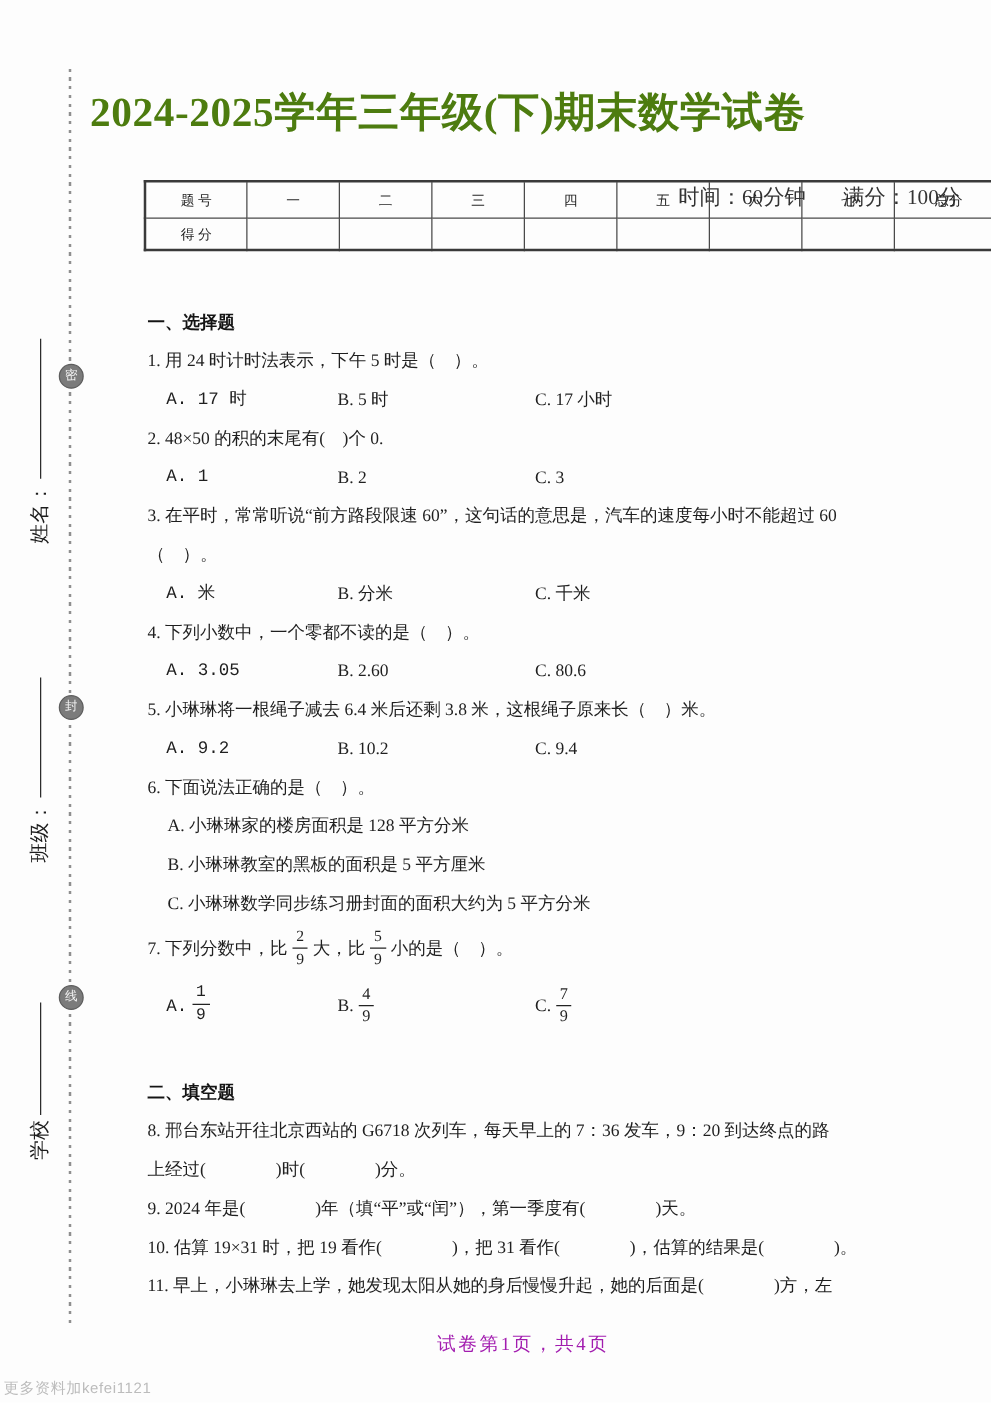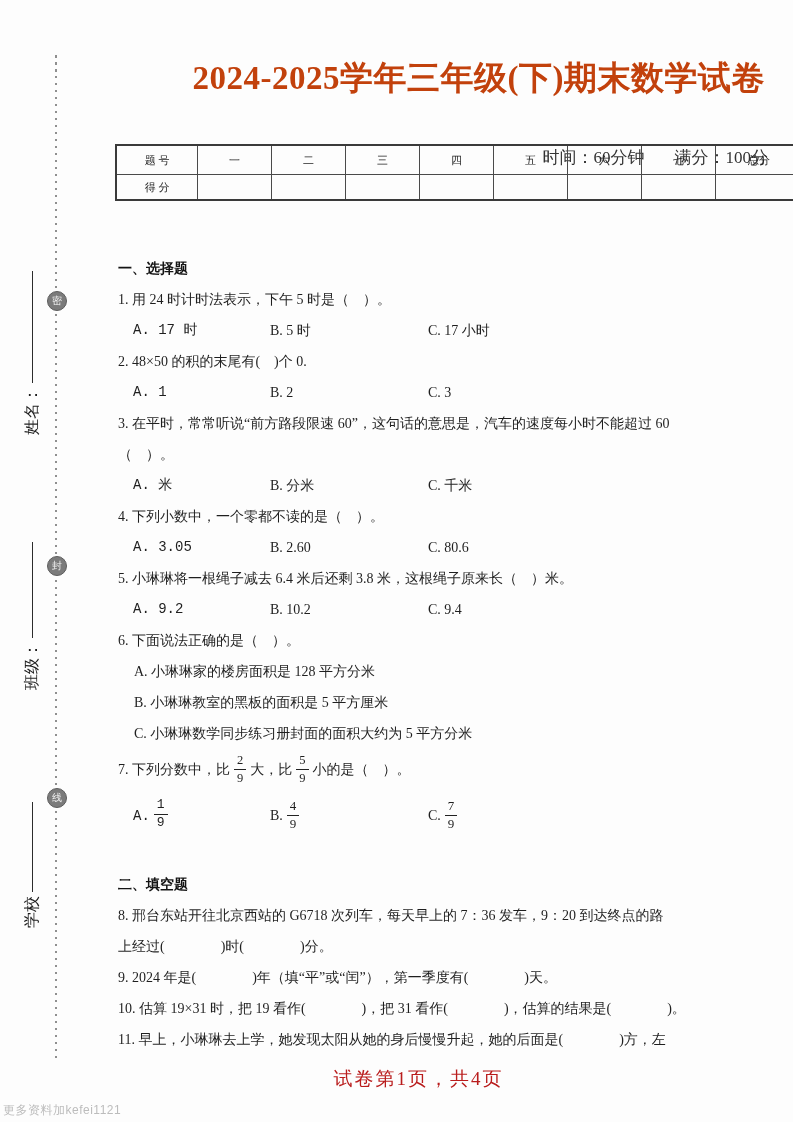--- a/index.html
+++ b/index.html
@@ -32,22 +32,22 @@
   }
   .mlabel .rule{display:inline-block;height:0;border-top:1.5px solid #2c2c2c;margin-left:4px;}
   .mlabel.name{width:184px;left:-60px;top:351px;}
   .mlabel.name .rule{width:112px;}
   .mlabel.clazz{width:172px;left:-54px;top:616px;}
   .mlabel.clazz .rule{width:96px;}
   .mlabel.school{width:134px;left:-35px;top:857px;}
   .mlabel.school .rule{width:90px;}
   
   .title{
-    position:absolute;left:72px;top:56px;width:693px;
-    text-align:right;font-size:33px;font-weight:700;color:#c2410c;
+    position:absolute;left:72px;top:68px;width:693px;
+    text-align:left;font-size:33px;font-weight:700;color:#4d7c0f;
     letter-spacing:0.5px;white-space:nowrap;
   }
   .meta{
     position:absolute;left:72px;top:112px;width:696px;
     text-align:right;font-size:17px;color:#333;white-space:nowrap;margin-top:34px;
   }
   .meta .gap{display:inline-block;width:30px;}
   table.score{
     position:absolute;left:87px;top:144px;width:689px;
     border-collapse:collapse;table-layout:fixed;
@@ -58,40 +58,40 @@
   table.score tr.r1 td{height:28px;}
   table.score tr.r2 td{height:24px;}
   table.score td.lab{width:80px;}
   table.score td.total{width:86px;}
   
   .questions{
     position:absolute;left:118px;top:243px;width:572px;
     font-size:14px;color:#1f1f1f;
   }
   .qline{line-height:31px;white-space:nowrap;}
-  .sec-heading{line-height:31px;font-weight:700;color:#141414;margin-top:10px;}
+  .sec-heading{line-height:31px;font-weight:700;color:#141414;}
   .opts{display:flex;line-height:31px;padding-left:15px;white-space:nowrap;}
   .opt-a{width:137px;font-family:Liberation Mono, monospace;}
   .opt-b{width:158px;}
   .opt-c{flex:1;}
   .subopt{line-height:31px;padding-left:16px;white-space:nowrap;}
   .frac{
     display:inline-block;text-align:center;vertical-align:middle;
     font-size:12.5px;line-height:1.15;margin:0 4px 3px 4px;
   }
   .frac .fnum{display:block;border-bottom:1px solid #222;padding:0 3px 1px 3px;}
   .frac .fden{display:block;padding-top:1px;}
   .q7stem{line-height:42px;}
   .q7opts{line-height:50px;align-items:center;}
   .q7opts .frac{font-size:13px;}
   .sec2{margin-top:28px;}
   
   .footer{
     position:absolute;left:72px;top:1066px;width:693px;text-align:center;
-    font-size:19px;letter-spacing:2px;color:#b91c1c;
+    font-size:15px;letter-spacing:2px;color:#a21caf;
   }
   .watermark{
     position:absolute;left:3px;top:1102px;
     font-family:"Liberation Sans","DejaVu Sans",sans-serif;
     font-size:12px;color:#bcbcbc;letter-spacing:0.5px;
   }
 </style>
 </head>
 <body>
 

